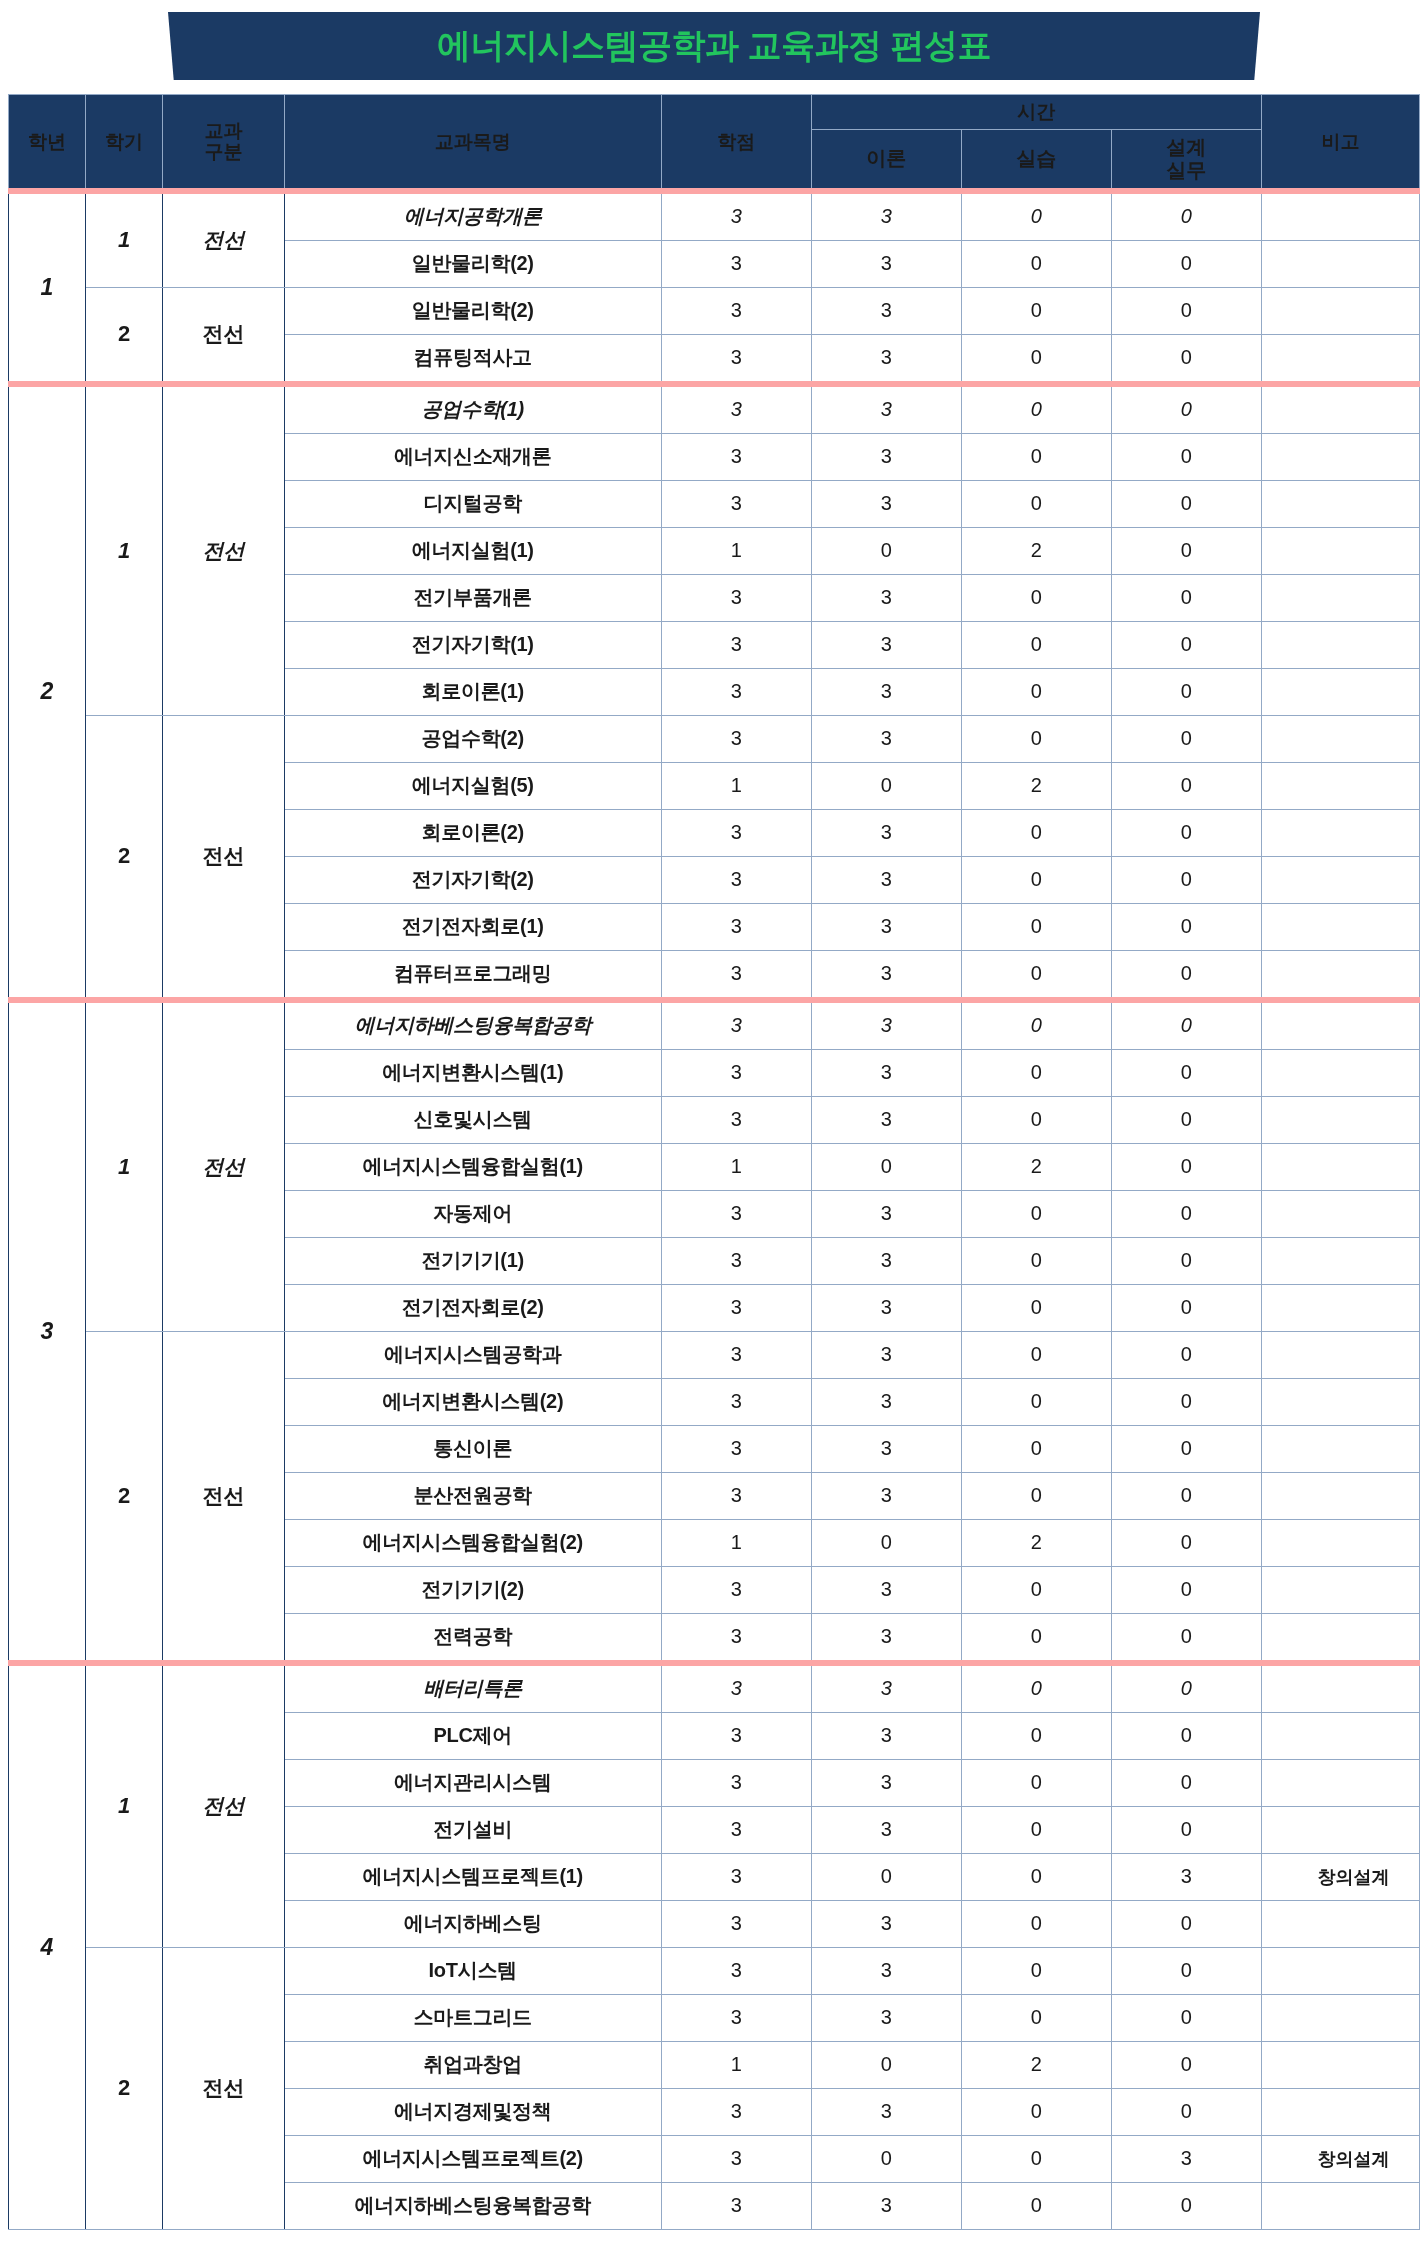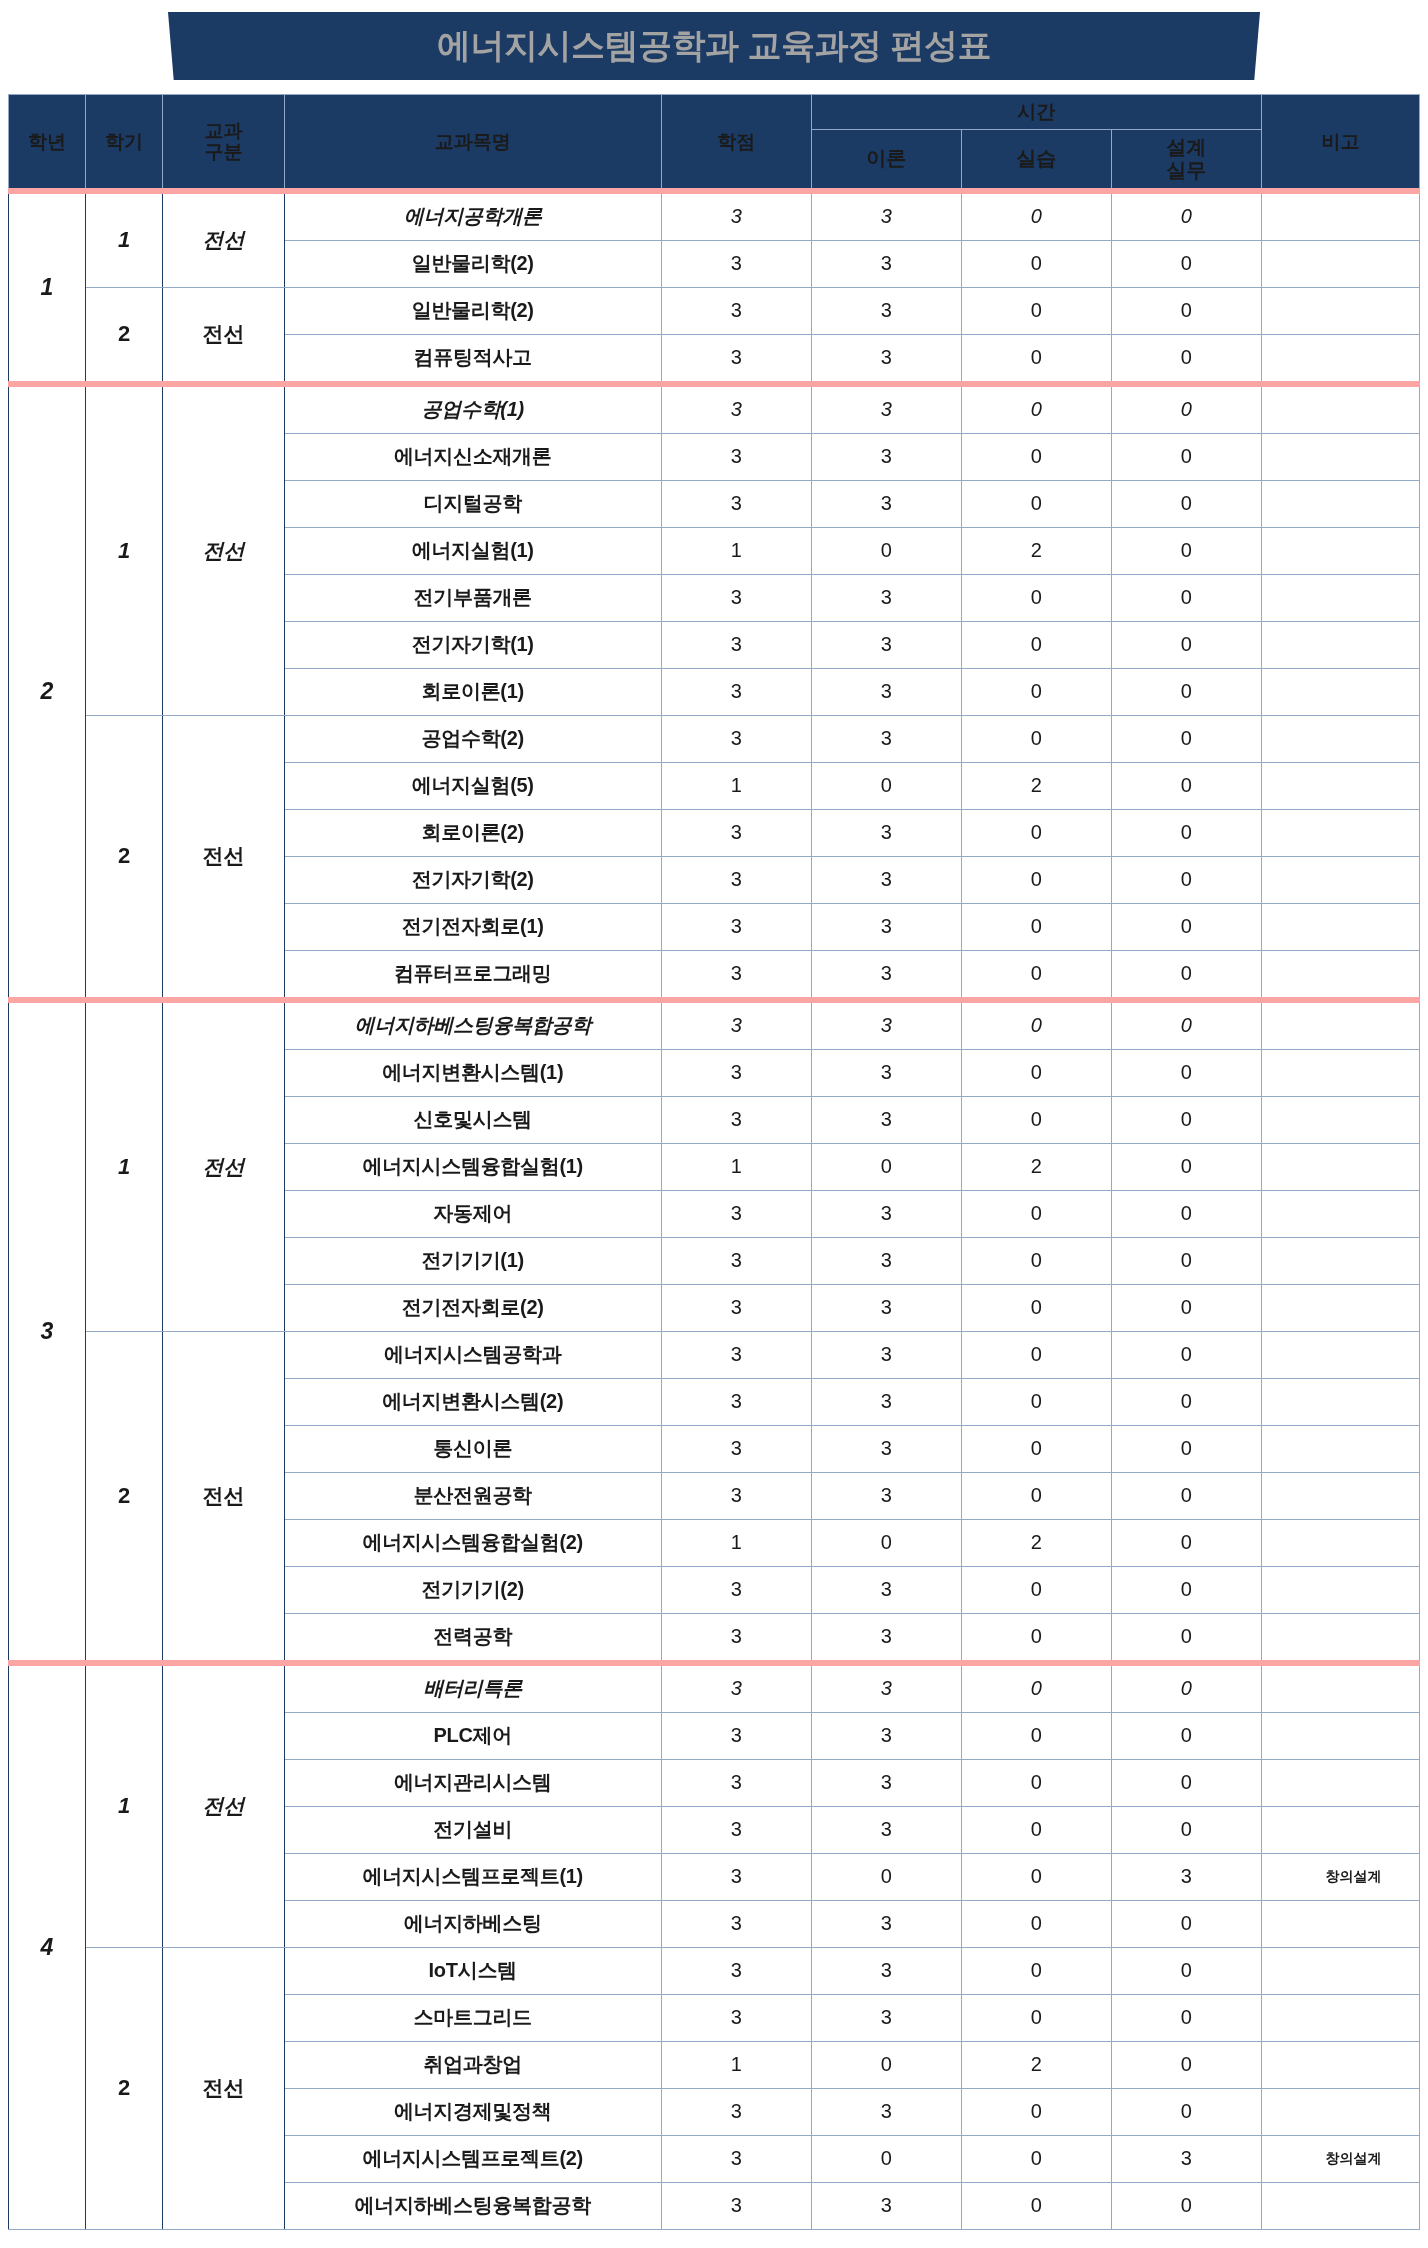--- a/index.html
+++ b/index.html
@@ -22,21 +22,21 @@
   
   .title-wrap {
     position: relative;
     height: 82px;
     margin-left: 190px;
     margin-right: 190px;
   }
   .title-banner {
     position: relative;
     background: #1b3a64;
-    color: #a3a3a3;
+    color: #22c55e;
     height: 68px;
     margin-top: 12px;
     display: flex;
     align-items: center;
     justify-content: center;
     font-size: 34px;
     font-weight: bold;
     letter-spacing: -0.5px;
     box-shadow: none;
   }
@@ -112,21 +112,21 @@
   tbody td.type { font-size: 21px; }
   tbody td.subject {
     font-weight: bold;
     font-size: 20px;
     letter-spacing: -0.3px;
   }
   tbody td.num {
     font-size: 20px;
   }
   tbody td.note {
-    font-size: 14px;
+    font-size: 18px;
     font-weight: bold;
     padding-left: 30px;
   }
   
   tr.year-start > td {
     border-top: 6px solid #fca5a5;
     font-style: italic;
   }
   tr.sem-start > td.sem,
   tr.sem-start > td.type,

